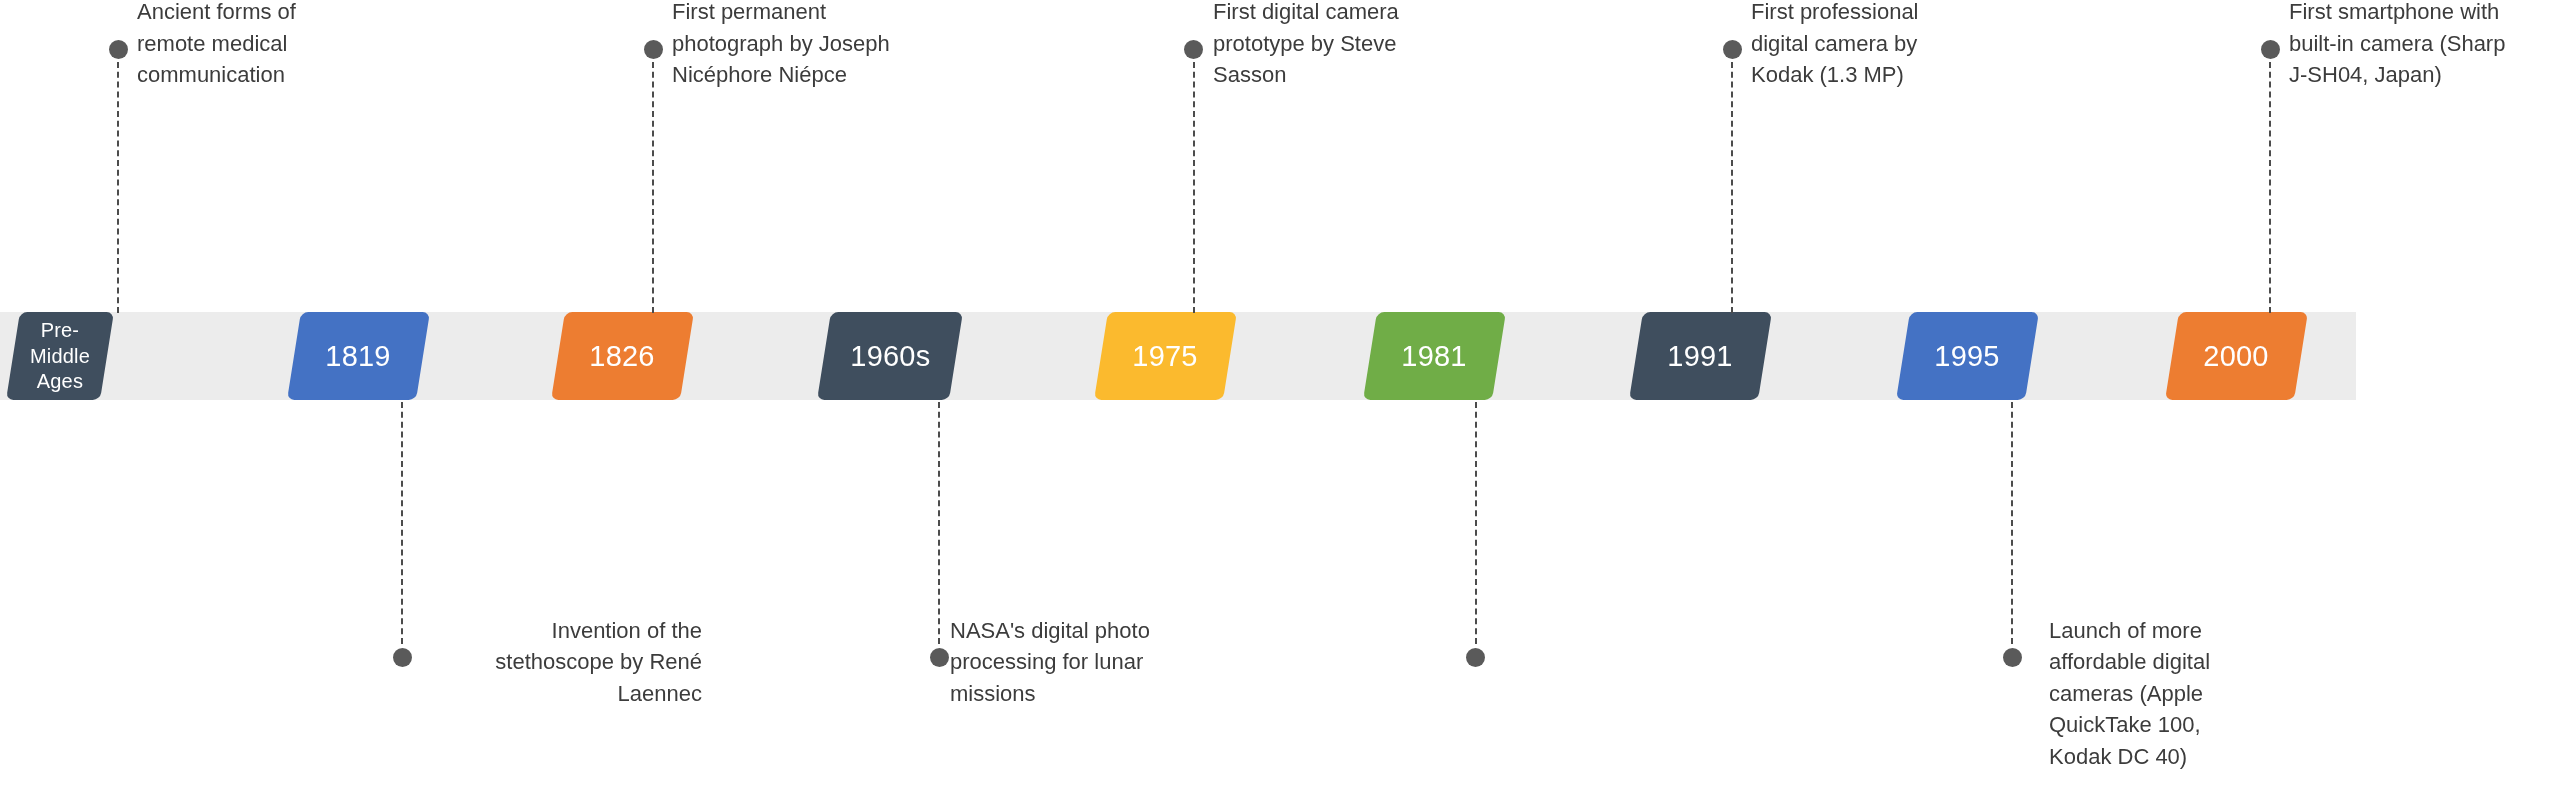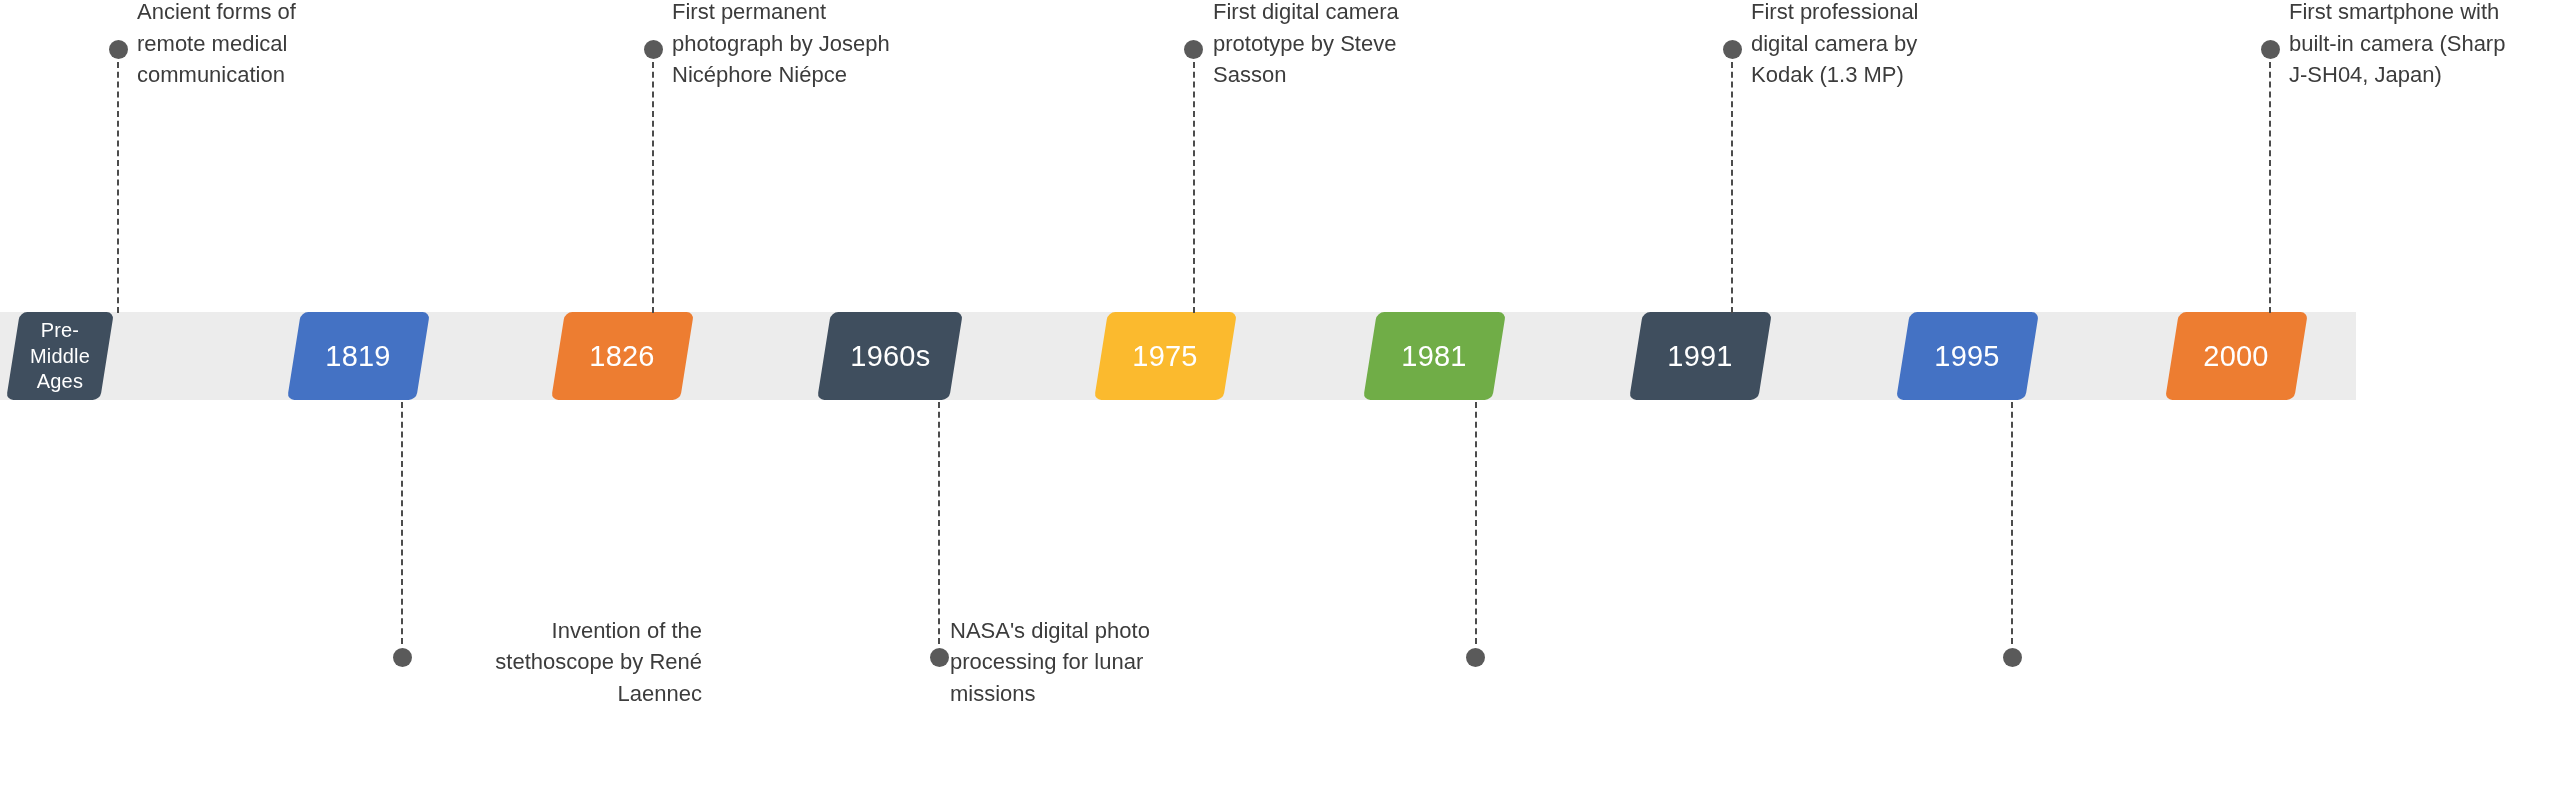--- a/index.html
+++ b/index.html
@@ -165,15 +165,20 @@
   <div class="dot" style="left:930px; top:648px;"></div>
   <div class="callout bottom" style="left:950px; top:615px; width:279px;">NASA's digital photo
 processing for lunar
 missions</div>
 
   <div class="dash" style="left:1475px; top:402px; height:242px;"></div>
   <div class="dot" style="left:1466px; top:648px;"></div>
 
   <div class="dash" style="left:2011px; top:402px; height:242px;"></div>
   <div class="dot" style="left:2003px; top:648px;"></div>
+  <div class="callout bottom" style="left:2049px; top:615px; width:250px;">Launch of more
+affordable digital
+cameras (Apple
+QuickTake 100,
+Kodak DC 40)</div>
 
 </div>
 
 
 </body></html>

